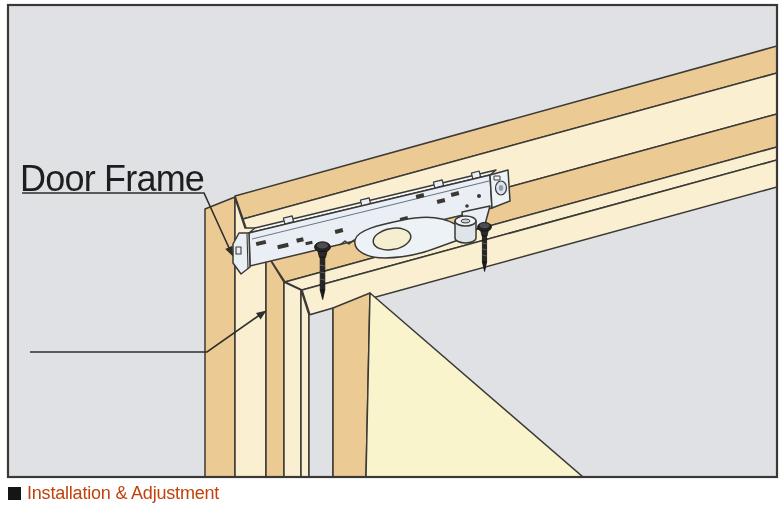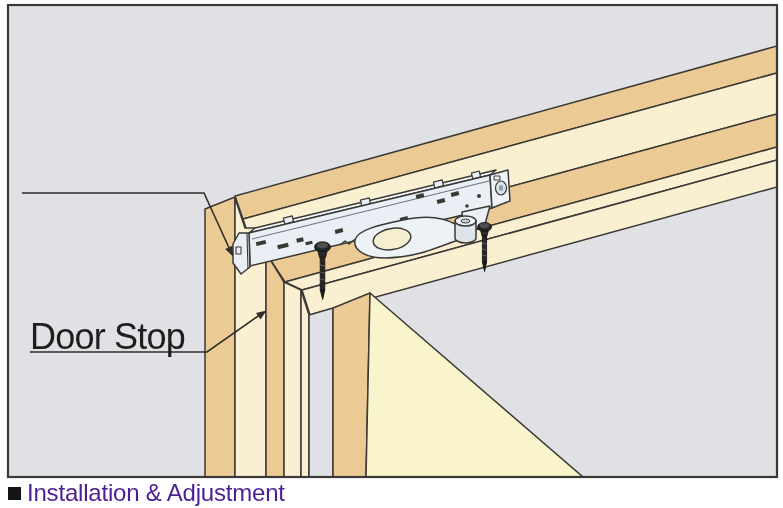--- a/index.html
+++ b/index.html
@@ -13,21 +13,21 @@
     letter-spacing:-0.8px;white-space:nowrap;
   }
   .lbl-door-frame{left:20px;top:161px;}
   .lbl-door-stop{left:30px;top:319px;}
   .install-note{
     position:absolute;left:469px;top:271px;color:#4a85c2;
     font-size:34px;line-height:35px;letter-spacing:-0.4px;white-space:pre-line;
   }
   .caption{
     position:absolute;left:8px;top:483px;display:flex;align-items:center;
-    color:#4c1d95;font-size:24px;line-height:20px;letter-spacing:-0.2px;
+    color:#c2410c;font-size:18px;line-height:20px;letter-spacing:-0.2px;
   }
   .caption-square{
     width:13px;height:13px;background:#151515;display:inline-block;
     margin-right:6px;flex:0 0 auto;
   }
 </style>
 </head>
 <body>
 
 <div class="page">
@@ -140,22 +140,22 @@
     <g stroke="#2f2e2b" stroke-width="1.6" fill="none">
       <path d="M22,193 L204,193 L230,250"></path>
       <polygon points="233,256.5 225.2,249.1 232.4,245.7" fill="#2f2e2b" stroke="none"></polygon>
       <path d="M30,352 L207,352 L261,314"></path>
       <polygon points="266.5,310.5 260.6,319.5 256,312.9" fill="#2f2e2b" stroke="none"></polygon>
     </g>
 
     <rect x="8" y="5" width="769" height="472" fill="none" stroke="#3b3936" stroke-width="2.2"></rect>
   </svg>
 
+  <div class="overlay-label lbl-door-frame">Door Frame</div>
 
-  <div class="overlay-label lbl-door-stop">Door Stop</div>
 
 
   <div class="caption">
     <span class="caption-square"></span>
     <span>Installation &amp; Adjustment</span>
   </div>
 
 </div>
 
 </body></html>

